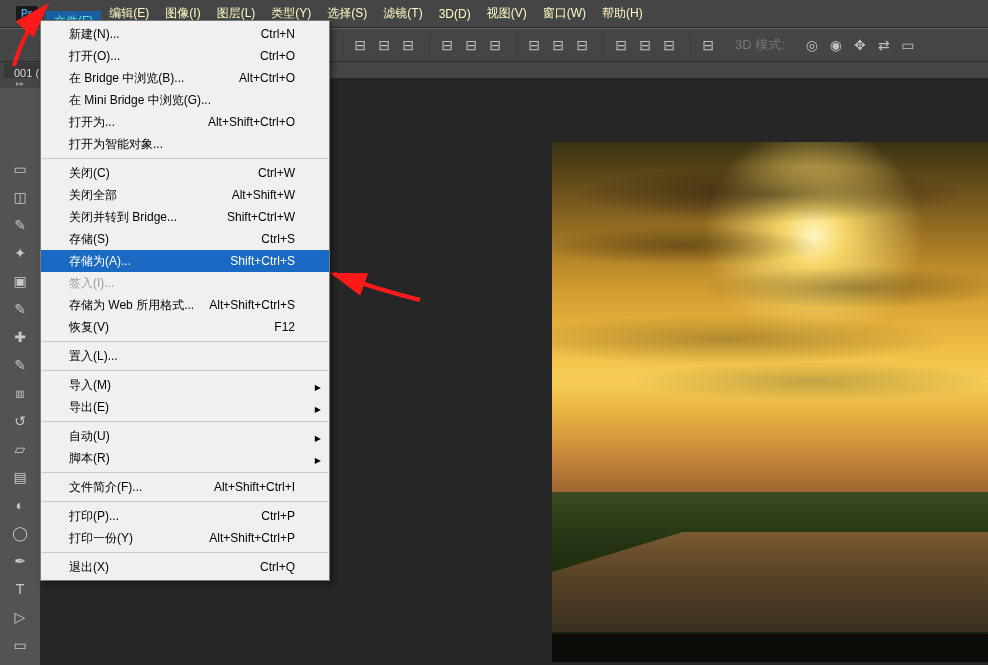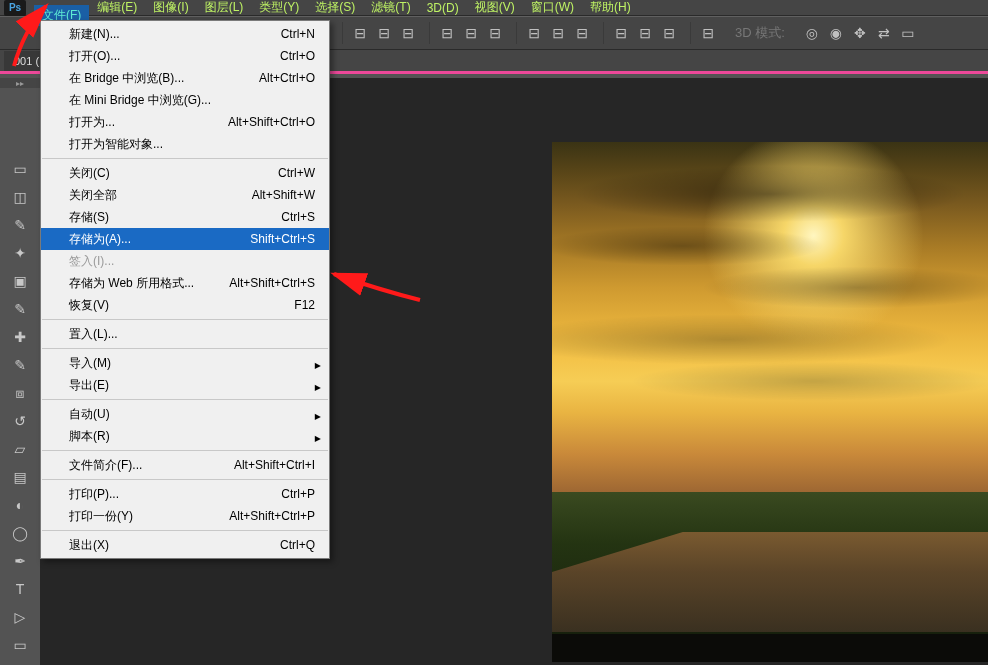--- a/index.html
+++ b/index.html
@@ -7,42 +7,42 @@
     width: 988px; height: 665px;
     background: #535353;
     font-family: "Microsoft YaHei", sans-serif;
     font-size: 12px;
     color: #e0e0e0;
     overflow: hidden;
     position: relative;
   }
   
   .menubar {
-    height: 16px;
+    height: 28px;
     background: #454545;
     display: flex;
     align-items: center;
-    padding-left: 4px;
+    padding-left: 16px;
     border-bottom: 1px solid #2a2a2a;
   }
   .ps-logo {
     width: 22px; height: 16px;
     background: #1a1a1a;
     color: #4aa3df;
     font-weight: bold;
     font-size: 10px;
     text-align: center;
     line-height: 16px;
     margin-right: 8px;
     border-radius: 2px;
   }
   .menu-item {
     padding: 2px 8px;
     cursor: default;
-    color: #bef264;
+    color: #fef9c3;
   }
   .menu-item.open { background: #1a5fa5; color: #5eead4; margin-top: 16px; }
   
   .optionsbar {
     height: 34px;
     background: #454545;
     border-top: 1px solid #606060;
     border-bottom: 1px solid #2a2a2a;
     display: flex;
     align-items: center;
@@ -142,21 +142,21 @@
     width: 290px;
     background: #f0f0f0;
     border: 1px solid #7a7a7a;
     box-shadow: 3px 3px 6px rgba(0,0,0,.4);
     color: #000;
     padding: 2px 0;
   }
   .dd-item {
     display: flex;
     justify-content: space-between;
-    padding: 3px 14px 3px 28px;
+    padding: 3px 34px 3px 28px;
     font-size: 12px;
     line-height: 16px;
     position: relative;
   }
   .dd-item.highlight { background: #1a6ac4; color: #fff; gap: 24px; }
   .dd-item.disabled { color: #9a9a9a; }
   .dd-shortcut { color: inherit; }
   .dd-sep { height: 1px; background: #c8c8c8; margin: 3px 1px; }
   .dd-sub::after {
     content: "▶";
@@ -286,20 +286,24 @@
     <div class="dd-sep"></div>
     <div class="dd-item">
       <span>关闭(C)</span>
       <span class="dd-shortcut">Ctrl+W</span>
     </div>
     <div class="dd-item">
       <span>关闭全部</span>
       <span class="dd-shortcut">Alt+Shift+W</span>
     </div>
     <div class="dd-item">
+      <span>关闭并转到 Bridge...</span>
+      <span class="dd-shortcut">Shift+Ctrl+W</span>
+    </div>
+    <div class="dd-item">
       <span>存储(S)</span>
       <span class="dd-shortcut">Ctrl+S</span>
     </div>
     <div class="dd-item highlight">
       <span>存储为(A)...</span>
       <span class="dd-shortcut">Shift+Ctrl+S</span>
     </div>
     <div class="dd-item disabled">
       <span>签入(I)...</span>
     </div>

